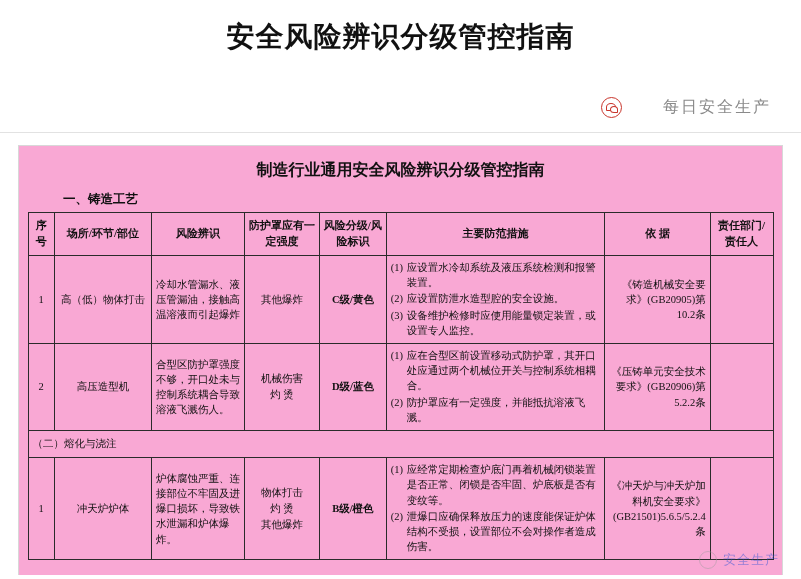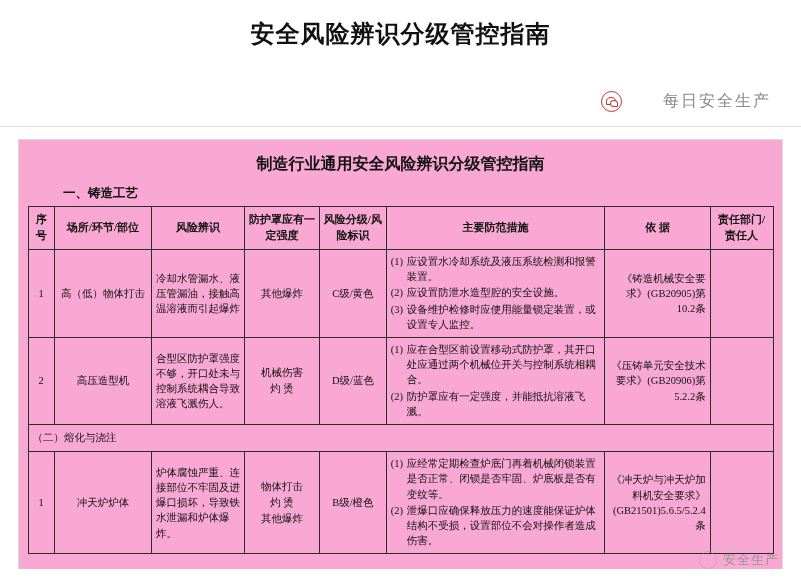--- a/index.html
+++ b/index.html
@@ -19,21 +19,21 @@
     width: 801px;
     height: 579px;
     position: relative;
     background: #ffffff;
     box-sizing: border-box;
   }
   .main-title {
     text-align: center;
     font-family: "Liberation Serif", serif;
     font-weight: bold;
-    font-size: 24px;
+    font-size: 28px;
     letter-spacing: 1px;
     padding-top: 18px;
     color: #111;
   }
   .wechat-row {
     display: flex;
     align-items: center;
     justify-content: flex-end;
     padding-right: 30px;
     margin-top: 38px;
@@ -125,21 +125,21 @@
   table.grid th {
     text-align: center;
     font-weight: bold;
     font-size: 11px;
     padding: 5px 2px;
   }
   .c-idx { width: 26px; text-align: center; }
   .c-place { width: 96px; text-align: center; }
   .c-risk { width: 92px; }
   .c-acc { width: 74px; text-align: center; }
-  .c-level { width: 66px; text-align: center; }
+  .c-level { width: 66px; text-align: center; font-weight: bold; }
   .c-measure { width: 216px; }
   .c-basis { width: 104px; text-align: right; }
   .c-dept { width: 62px; text-align: center; }
   .subhead td {
     font-weight: normal;
     text-align: left;
     padding-left: 8px;
     height: 18px;
   }
   .th2 { line-height: 1.3; }
@@ -166,21 +166,21 @@
   .wm-logo {
     width: 16px;
     height: 16px;
     border: 1.4px solid #9a9a9a;
     border-radius: 50%;
     margin-right: 6px;
   }
   .wm-text {
     font-family: "Liberation Serif", serif;
     font-size: 13px;
-    color: #15803d;
+    color: #1d4ed8;
     letter-spacing: 1px;
   }
 </style>
 </head>
 <body>
 
 <div class="page">
 
   <div class="main-title">安全风险辨识分级管控指南</div>
 

